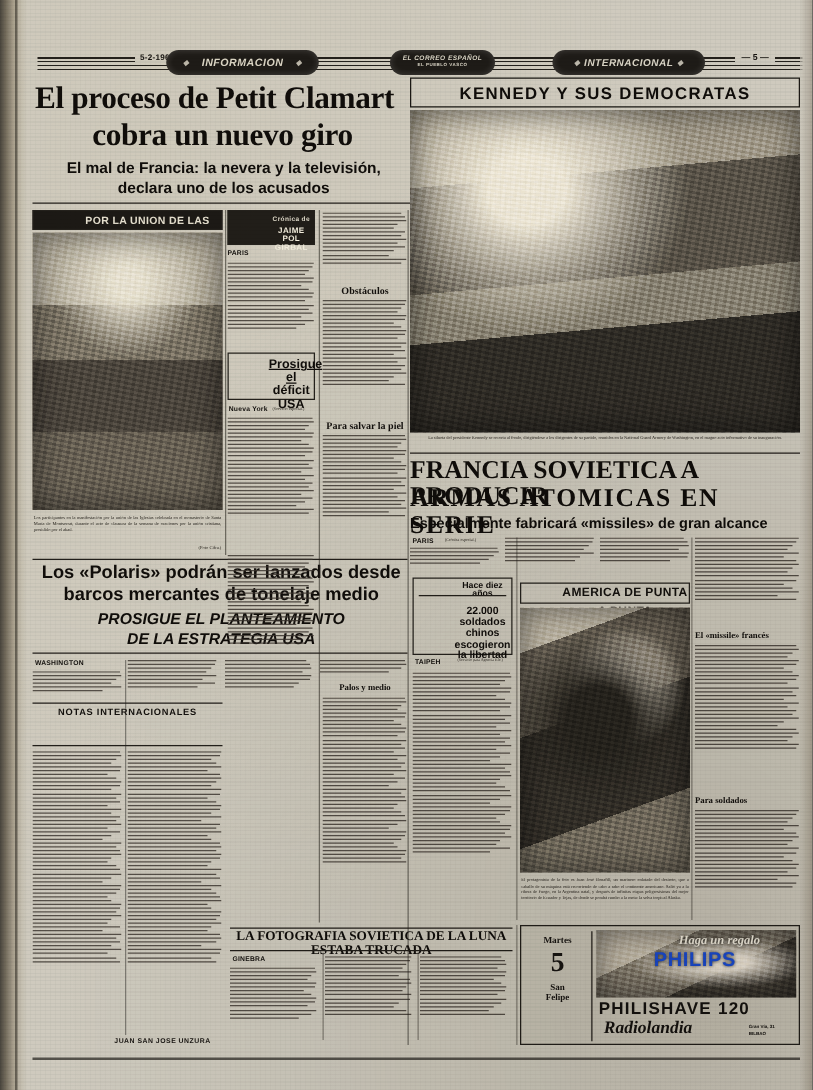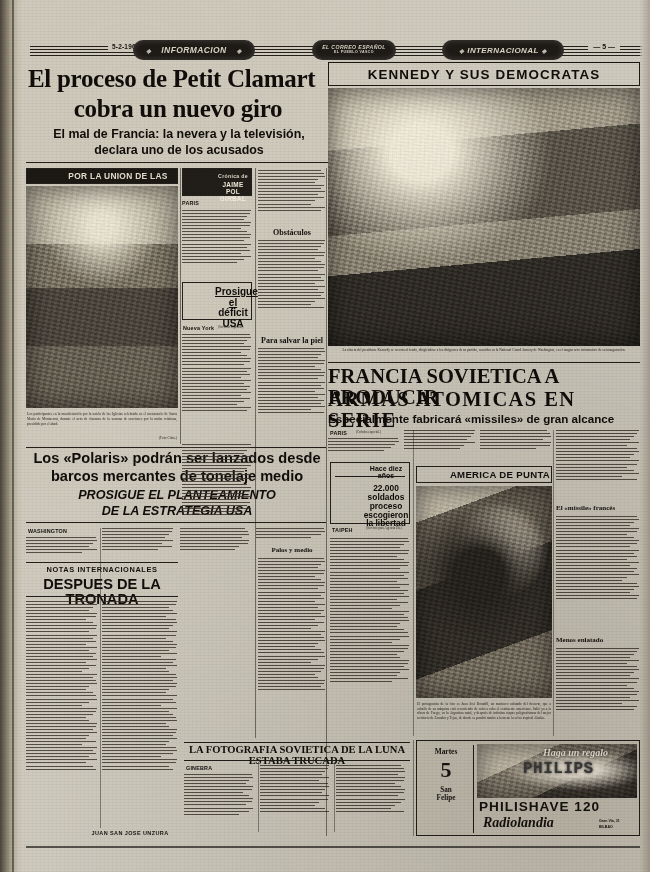--- a/index.html
+++ b/index.html
@@ -106,21 +106,21 @@
   .banner{
     position:absolute;background:#cdc9bd;border:1.4px solid #1d1a16;box-sizing:border-box;
     display:flex;align-items:center;justify-content:center;
   }
   .banner span{font-family:"Liberation Sans",sans-serif;font-weight:700;letter-spacing:1.1px;color:#120f0c;}
 
   
   .ad{position:absolute;border:1.4px solid #24211c;box-sizing:border-box;background:#c8c4b7;}
   .ad-date{font-family:"Liberation Serif",serif;text-align:center;color:#1a1714;}
   .ad-script{font-family:"Liberation Serif",serif;font-style:italic;font-weight:700;color:#f2eee2;}
-  .ad-philips{font-family:Liberation Mono, monospace;font-weight:700;color:#404040;letter-spacing:.5px;}
+  .ad-philips{font-family:Liberation Sans, sans-serif;font-weight:700;color:#1d4ed8;letter-spacing:.5px;}
   .ad-shave{font-family:"Liberation Sans",sans-serif;font-weight:700;letter-spacing:1px;color:#171411;}
   .ad-radio{font-family:"Liberation Serif",serif;font-style:italic;font-weight:700;color:#171411;}
   .ad-city{font-family:"Liberation Sans",sans-serif;font-weight:700;font-size:3.6px;color:#171411;}
 </style>
 </head>
 <body>
 
 <div id="page">
 
   <div class="gutter"></div>
@@ -343,21 +343,20 @@
     </div>
     <div class="txt" style="left:234px;top:528px;width:70px;height:18px;">
       <div class="ln s1"></div>
         <div class="ln s5"></div>
         <div class="ln s3"></div>
         <div class="ln s4"></div>
     </div>
 
     <div class="rule" style="left:4px;top:562px;width:152px;height:1px;"></div>
     <div class="kicker" style="position:absolute;left:4px;top:565px;width:152px;font-size:7.4px;letter-spacing:.6px;">NOTAS INTERNACIONALES</div>
-    <div class="hl-sans" style="position:absolute;left:2px;top:577px;width:156px;font-size:14.6px;text-align:center;">DESPUES DE LA TRONADA</div>
     <div class="rule" style="left:4px;top:596px;width:152px;height:1px;"></div>
     <div class="txt" style="left:4px;top:601px;width:72px;height:222px;">
       <div class="ln s1"></div>
         <div class="ln s5"></div>
         <div class="ln s3"></div>
         <div class="ln s2"></div>
       <div class="ln s5"></div>
         <div class="ln s1"></div>
         <div class="ln s6"></div>
         <div class="ln s3"></div>
@@ -619,21 +618,21 @@
         <div class="ln s5"></div>
       <div class="ln s6"></div>
         <div class="ln s4"></div>
         <div class="ln s1"></div>
         <div class="ln s5"></div>
       <div class="ln s3"></div>
         <div class="ln s2"></div>
         <div class="ln s5"></div>
         <div class="ln s1"></div>
     </div>
-    <div class="subhead sm" style="position:absolute;left:534px;top:636px;width:84px;text-align:left;">Menos enlatado</div>
+    <div class="subhead sm" style="position:absolute;left:534px;top:636px;width:84px;text-align:left;">Para soldados</div>
     <div class="txt" style="left:534px;top:648px;width:84px;height:86px;">
       <div class="ln s5"></div>
         <div class="ln s1"></div>
         <div class="ln s3"></div>
         <div class="ln s2"></div>
       <div class="ln s5"></div>
         <div class="ln s6"></div>
         <div class="ln s1"></div>
         <div class="ln s5"></div>
       <div class="ln s3"></div>
@@ -648,21 +647,21 @@
         <div class="ln s5"></div>
         <div class="ln s4"></div>
         <div class="ln s1"></div>
       <div class="ln s3"></div>
     </div>
 
     <div class="box" style="left:308px;top:462px;width:80px;height:62px;">
       <div class="hl-sans" style="font-size:7px;text-align:center;margin-top:2px;">Hace diez años</div>
       <div class="rule" style="left:4px;top:13px;width:70px;height:.8px;"></div>
       <div class="hl-sans" style="font-size:8.4px;text-align:center;margin-top:4px;">22.000 soldados</div>
-      <div class="hl-sans" style="font-size:8.4px;text-align:center;">proceso escogieron</div>
+      <div class="hl-sans" style="font-size:8.4px;text-align:center;">chinos escogieron</div>
       <div class="hl-sans" style="font-size:8.4px;text-align:center;">la libertad</div>
     </div>
     <div class="dateline" style="position:absolute;left:310px;top:527px;">TAIPEH</div>
     <div class="caption" style="position:absolute;left:344px;top:526px;width:44px;font-size:3.2px;">(Servicio para Agencia Efe.)</div>
     <div class="txt" style="left:308px;top:538px;width:80px;height:196px;">
       <div class="ln s1"></div>
         <div class="ln s5"></div>
         <div class="ln s3"></div>
         <div class="ln s2"></div>
       <div class="ln s5"></div>

